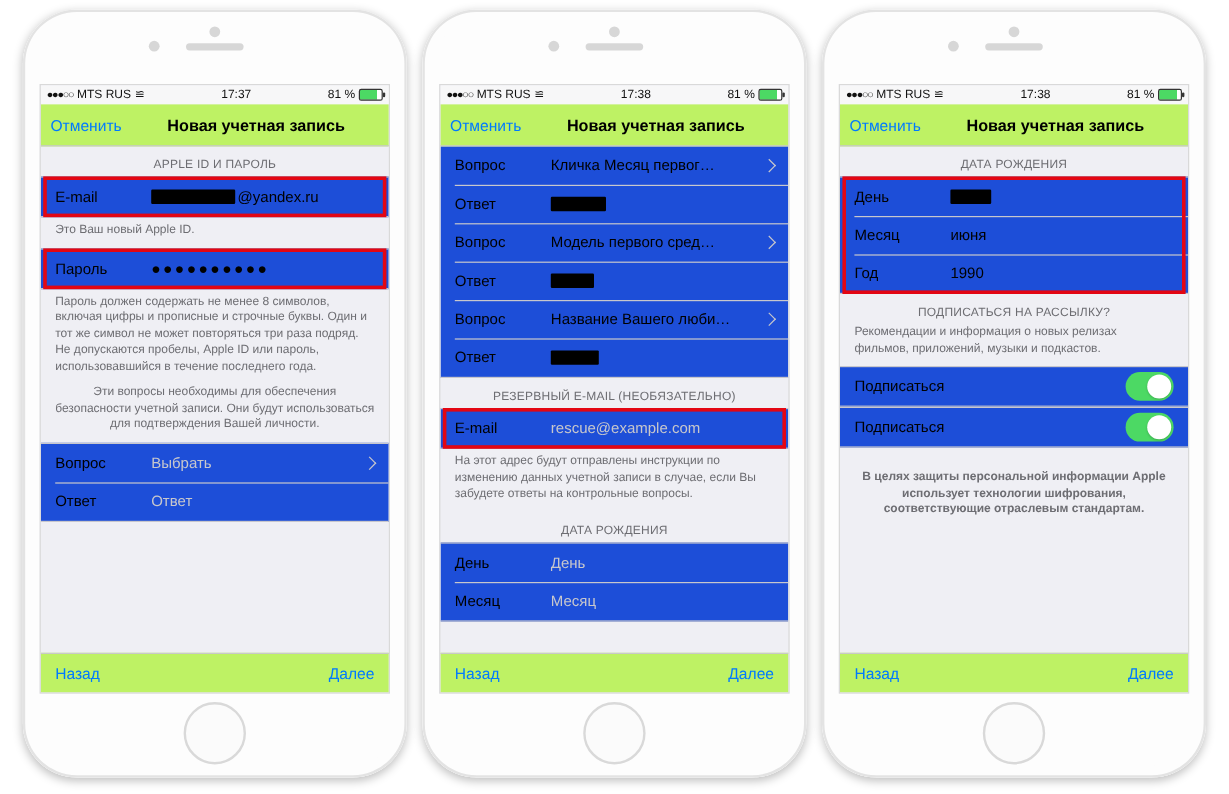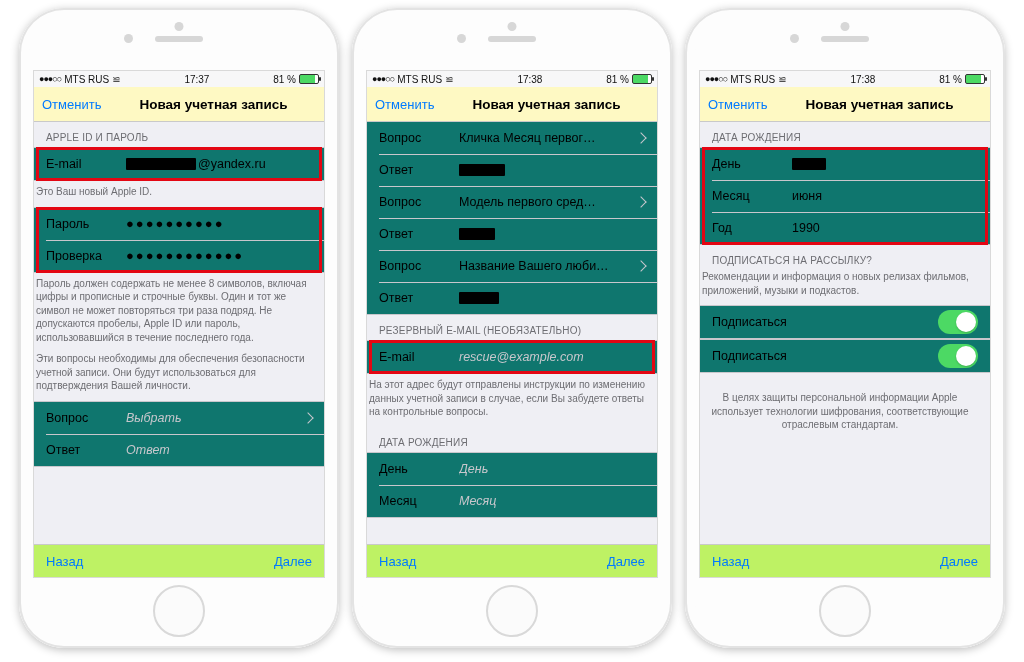--- a/index.html
+++ b/index.html
@@ -92,63 +92,64 @@
   .sb-dots { letter-spacing: -1px; font-size: 9px; }
   .sb-right { display: flex; align-items: flex-start; gap: 3px; }
   .battery {
     width: 18px; height: 8px; border: 1px solid #333; border-radius: 2px; position: relative;
     background: linear-gradient(to right, #4cd964 0 81%, #fff 81% 100%);
   }
   .battery::after { content:""; position:absolute; right:-3px; top:2px; width:2px; height:4px; background:#333; border-radius:1px;}
   
   .navbar {
     height: 34px;
-    background: #fef9c3;
+    background: #bef264;
     border-bottom: 1px solid #c9c9c9;
     display: flex;
     align-items: center;
     padding: 0 8px;
     gap: 6px;
   }
   .nav-cancel { color: #007aff; font-size: 13px; }
   .nav-title  { color: #000; font-size: 13.5px; font-weight: 600; margin-left: 32px; }
   
   .content { flex: 1 1 auto; overflow: hidden; }
   .section-header {
     padding: 10px 12px 4px 12px;
     font-size: 10px;
     color: #6d6d72;
     text-transform: uppercase;
     letter-spacing: 0.2px;
+    text-align: center;
   }
   .section-footer {
-    padding: 4px 12px 8px 2px;
+    padding: 4px 12px 8px 12px;
     font-size: 10px;
     line-height: 1.35;
     color: #6d6d72;
   }
   .section-footer.center { text-align: center; }
-  .cell-group { background: #0f766e; border-top: 1px solid #c8c7cc; border-bottom: 1px solid #c8c7cc; }
+  .cell-group { background: #1d4ed8; border-top: 1px solid #c8c7cc; border-bottom: 1px solid #c8c7cc; }
   .cell {
     display: flex;
     align-items: center;
     min-height: 32px;
     padding: 0 12px;
     position: relative;
   }
   .cell + .cell::before {
     content: "";
     position: absolute;
     left: 12px; right: 0; top: 0;
     height: 1px;
     background: #c8c7cc;
   }
   .cell-label { width: 80px; font-size: 12.5px; color: #000; flex-shrink: 0; }
   .cell-value { flex: 1; font-size: 12.5px; color: #000; white-space: nowrap; overflow: hidden; text-overflow: ellipsis; }
-  .cell-value.placeholder { color: #c7c7cc; font-style: italic; }
+  .cell-value.placeholder { color: #c7c7cc; }
   .chevron {
     width: 7px; height: 7px;
     border-right: 1.5px solid #c7c7cc;
     border-top: 1.5px solid #c7c7cc;
     transform: rotate(45deg);
     margin-left: 6px;
     flex-shrink: 0;
   }
   .redbox { position: relative; }
   .redbox::after {
@@ -219,28 +220,24 @@
           <span class="cell-value" style="flex:0 0 auto;">@yandex.ru</span>
         </div>
       </div>
       <div class="section-footer">Это Ваш новый Apple ID.</div>
 
       <div class="cell-group redbox">
         <div class="cell">
           <span class="cell-label">Пароль</span>
           <span class="cell-value dots-pw">●●●●●●●●●●</span>
         </div>
-        <div class="cell">
-          <span class="cell-label">Проверка</span>
-          <span class="cell-value dots-pw">●●●●●●●●●●●●</span>
-        </div>
       </div>
       <div class="section-footer">Пароль должен содержать не менее 8 символов, включая цифры и прописные и строчные буквы. Один и тот же символ не может повторяться три раза подряд. Не допускаются пробелы, Apple ID или пароль, использовавшийся в течение последнего года.</div>
 
-      <div class="section-footer" style="padding-top:0;">Эти вопросы необходимы для обеспечения безопасности учетной записи. Они будут использоваться для подтверждения Вашей личности.</div>
+      <div class="section-footer" style="padding-top:0;text-align:center;">Эти вопросы необходимы для обеспечения безопасности учетной записи. Они будут использоваться для подтверждения Вашей личности.</div>
 
       <div class="cell-group">
         <div class="cell">
           <span class="cell-label">Вопрос</span>
           <span class="cell-value placeholder">Выбрать</span>
           <span class="chevron"></span>
         </div>
         <div class="cell">
           <span class="cell-label">Ответ</span>
           <span class="cell-value placeholder">Ответ</span>
@@ -390,21 +387,21 @@
           <span class="toggle"></span>
         </div>
       </div>
       <div class="cell-group">
         <div class="cell">
           <span class="cell-value" style="flex:0 0 auto;">Подписаться</span>
           <span class="toggle"></span>
         </div>
       </div>
 
-      <div class="section-footer center" style="padding-top:18px;">В целях защиты персональной информации Apple использует технологии шифрования, соответствующие отраслевым стандартам.</div>
+      <div class="section-footer center" style="padding-top:18px;font-weight:bold;">В целях защиты персональной информации Apple использует технологии шифрования, соответствующие отраслевым стандартам.</div>
     </div>
 
     <div class="footerbar">
       <span>Назад</span>
       <span>Далее</span>
     </div>
   </div>
 </div>
 
 </body></html>

